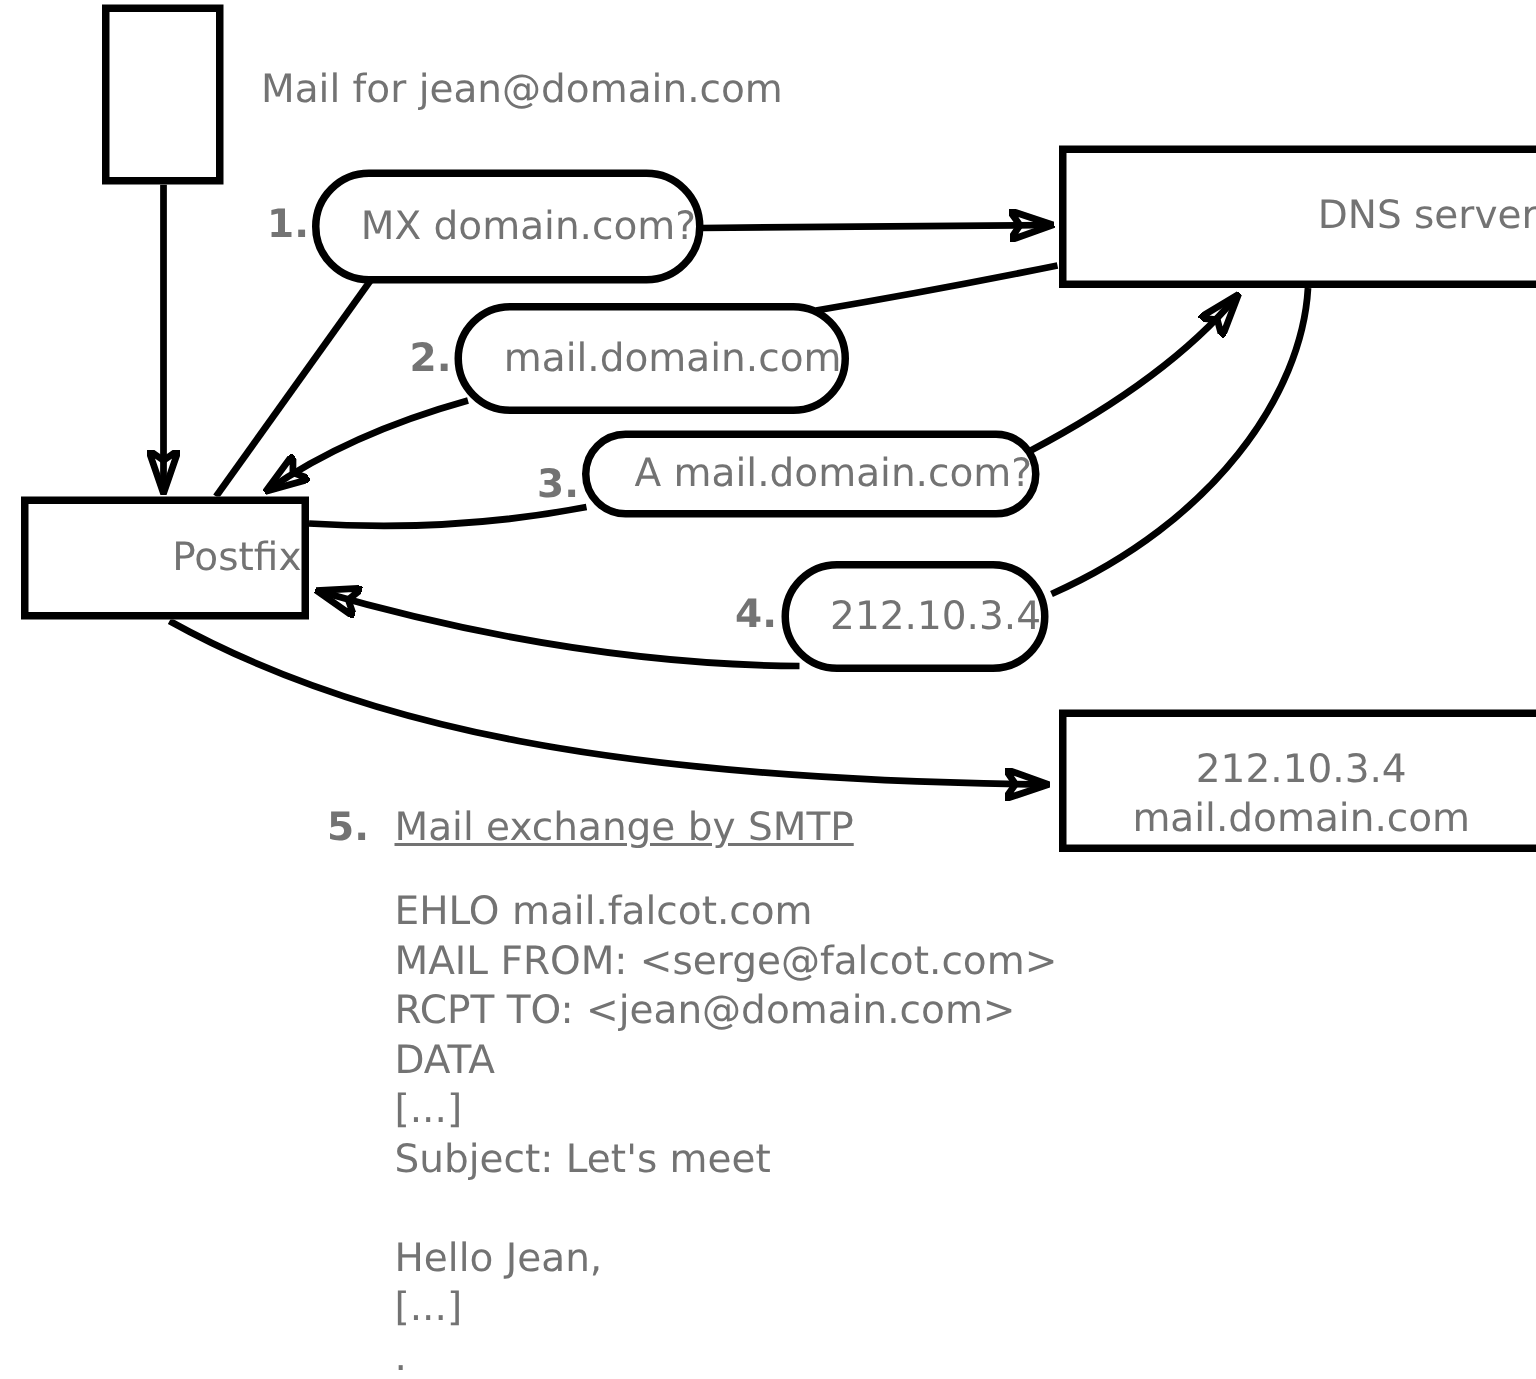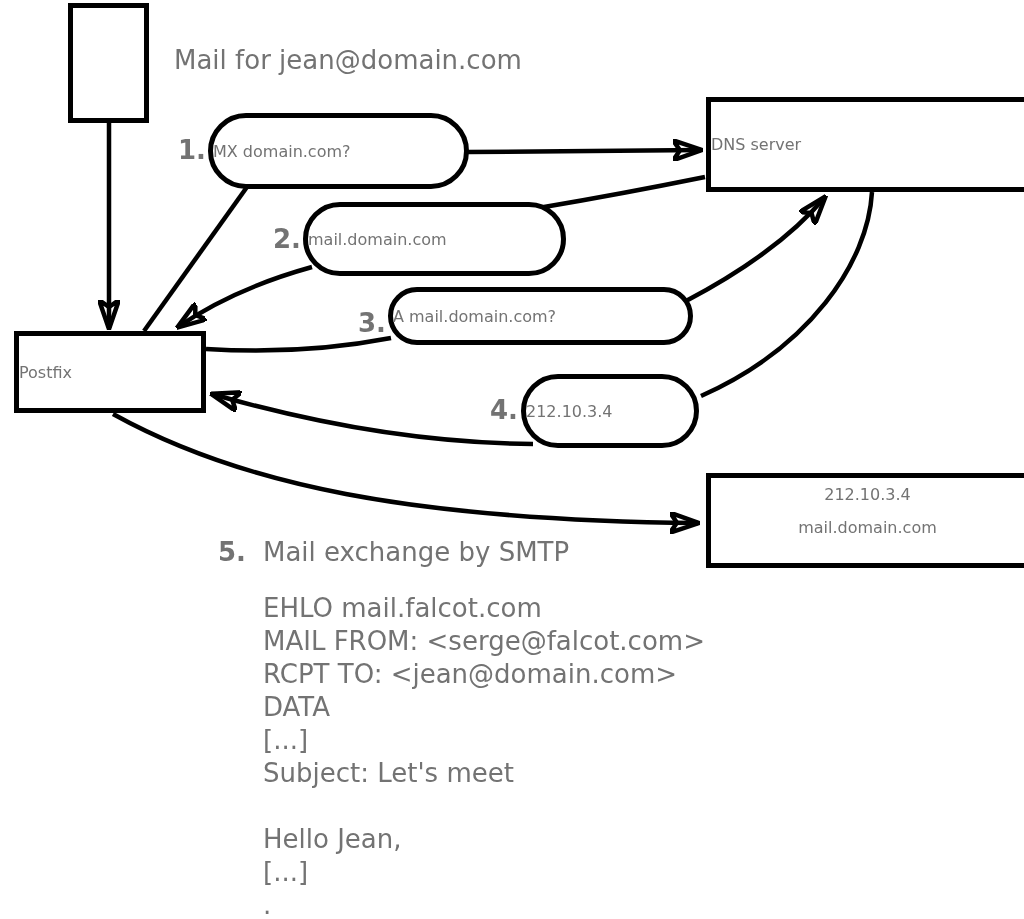--- a/index.html
+++ b/index.html
@@ -28,23 +28,23 @@
     stroke: #000000;
     stroke-width: 4.5px;
   }
   .node {
     position: absolute;
     box-sizing: border-box;
     border: 5px solid #000000;
     background: #ffffff;
     display: flex;
     align-items: center;
-    justify-content: flex-start;
+    justify-content: flex-end;
     text-align: center;
-    font-size: 16px;
+    font-size: 26px;
     line-height: 33px;
     z-index: 2;
   }
   .pill {
     border-radius: 40px;
   }
   .num-label {
     position: absolute;
     width: 60px;
     text-align: right;
@@ -86,21 +86,21 @@
   #pill-1 { left: 197px; top: 113px; width: 261px; height: 76px; }
   #pill-2 { left: 292px; top: 202px; width: 263px; height: 74px; }
   #pill-3 { left: 377px; top: 287px; width: 305px; height: 58px; }
   #pill-4 { left: 510px; top: 374px; width: 178px; height: 74px; }
   #num-1 { left: 135px; top: 134px; }
   #num-2 { left: 230px; top: 223px; }
   #num-3 { left: 315px; top: 307px; }
   #num-4 { left: 447px; top: 394px; }
   #num-5 { left: 175px; top: 536px; }
   #mail-caption  { left: 163px; top: 44px; }
-  #step5-caption { left: 252px; top: 536px; }
+  #step5-caption { left: 252px; top: 536px; text-decoration: underline; }
 </style>
 </head>
 <body>
 
 <div id="stage">
 
   <svg id="connectors" width="1024" height="919" viewBox="0 0 1024 919">
     <defs>
       <marker id="arrowhead" viewBox="0 0 30 22" refX="28" refY="11" markerWidth="30" markerHeight="22" markerUnits="userSpaceOnUse" orient="auto">
         <path d="M 0 1 L 29 11 L 0 21 L 7 11 Z" fill="#000000" stroke="none"></path>

